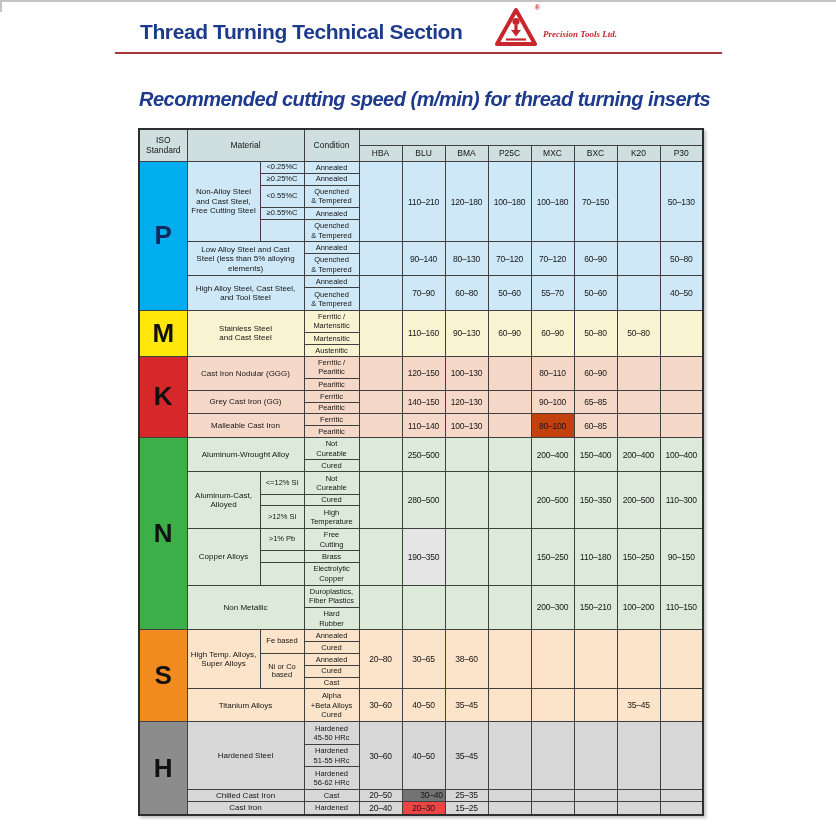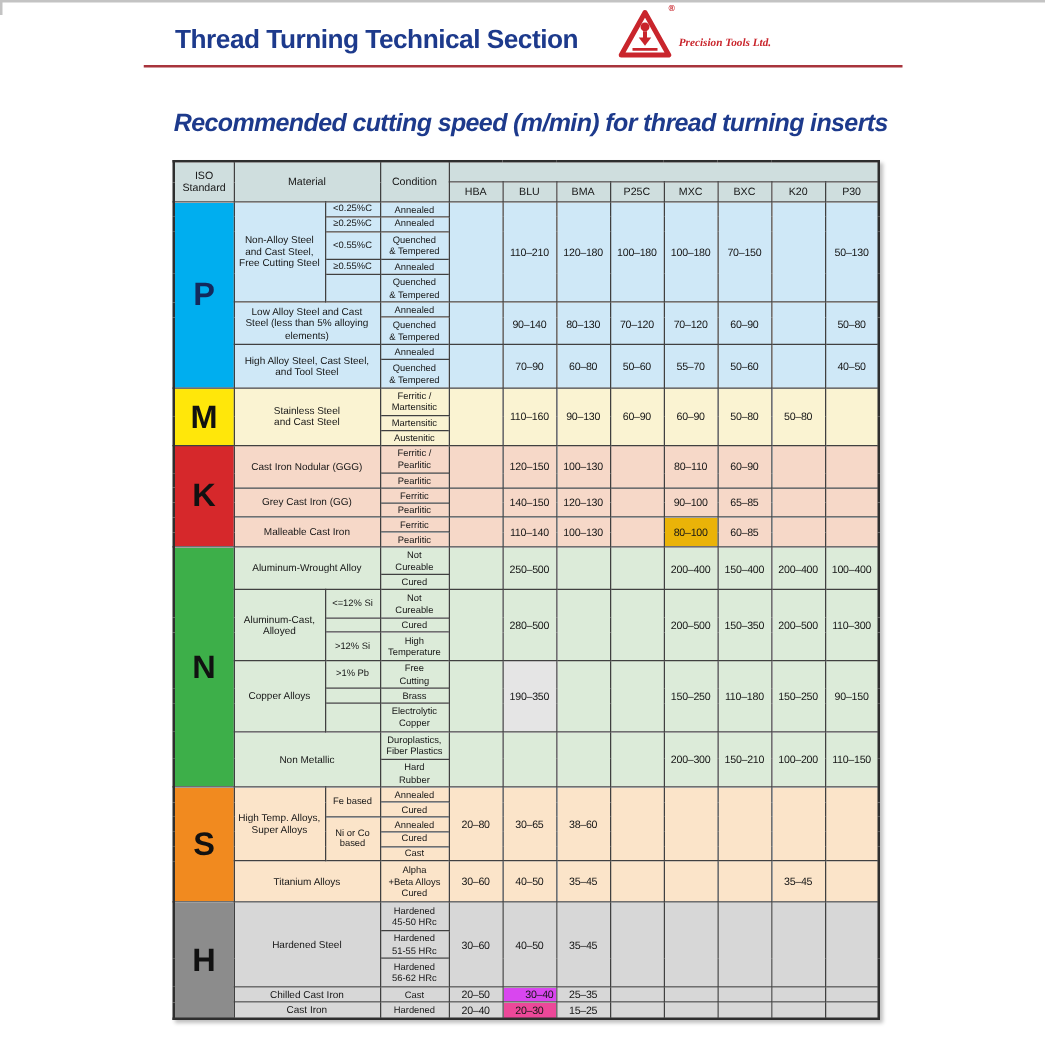--- a/index.html
+++ b/index.html
@@ -234,21 +234,21 @@
       <tr>
         <td class="cond" style="background: rgb(246, 216, 200);">Pearlitic</td>
       </tr>
       <tr>
         <td class="mat" rowspan="2" colspan="2" style="background: rgb(246, 216, 200);">Malleable Cast Iron</td>
         <td class="cond" style="background: rgb(246, 216, 200);">Ferritic</td>
         <td class="val" rowspan="2" style="background: rgb(246, 216, 200);"></td>
         <td class="val" rowspan="2" style="background: rgb(246, 216, 200);">110–140</td>
         <td class="val" rowspan="2" style="background: rgb(246, 216, 200);">100–130</td>
         <td class="val" rowspan="2" style="background: rgb(246, 216, 200);"></td>
-        <td class="val" rowspan="2" style="background: #eab308; text-align: center;">80–100</td>
+        <td class="val" rowspan="2" style="background: #c2410c; text-align: center;">80–100</td>
         <td class="val" rowspan="2" style="background: rgb(246, 216, 200);">60–85</td>
         <td class="val" rowspan="2" style="background: rgb(246, 216, 200);"></td>
         <td class="val" rowspan="2" style="background: rgb(246, 216, 200);"></td>
       </tr>
       <tr>
         <td class="cond" style="background: rgb(246, 216, 200);">Pearlitic</td>
       </tr>
       <tr>
         <td class="iso" rowspan="10" style="background: rgb(61, 175, 73); color: rgb(17, 17, 17);">N</td>
         <td class="mat" rowspan="2" colspan="2" style="background: rgb(220, 235, 217);">Aluminum-Wrought Alloy</td>
@@ -392,33 +392,33 @@
 51-55 HRc</td>
       </tr>
       <tr>
         <td class="cond" style="background: rgb(215, 215, 215);">Hardened
 56-62 HRc</td>
       </tr>
       <tr>
         <td class="mat" colspan="2" style="background: rgb(215, 215, 215);">Chilled Cast Iron</td>
         <td class="cond" style="background: rgb(215, 215, 215);">Cast</td>
         <td class="val" style="background: rgb(215, 215, 215);">20–50</td>
-        <td class="val" style="background: #d946ef; padding-left: 16px;">30–40</td>
+        <td class="val" style="background: #737373; padding-left: 16px;">30–40</td>
         <td class="val" style="background: rgb(215, 215, 215);">25–35</td>
         <td class="val" style="background: rgb(215, 215, 215);"></td>
         <td class="val" style="background: rgb(215, 215, 215);"></td>
         <td class="val" style="background: rgb(215, 215, 215);"></td>
         <td class="val" style="background: rgb(215, 215, 215);"></td>
         <td class="val" style="background: rgb(215, 215, 215);"></td>
       </tr>
       <tr>
         <td class="mat" colspan="2" style="background: rgb(215, 215, 215);">Cast Iron</td>
         <td class="cond" style="background: rgb(215, 215, 215);">Hardened</td>
         <td class="val" style="background: rgb(215, 215, 215);">20–40</td>
-        <td class="val" style="background: #ec4899;">20–30</td>
+        <td class="val" style="background: #ef4444;">20–30</td>
         <td class="val" style="background: rgb(215, 215, 215);">15–25</td>
         <td class="val" style="background: rgb(215, 215, 215);"></td>
         <td class="val" style="background: rgb(215, 215, 215);"></td>
         <td class="val" style="background: rgb(215, 215, 215);"></td>
         <td class="val" style="background: rgb(215, 215, 215);"></td>
         <td class="val" style="background: rgb(215, 215, 215);"></td>
       </tr>
     </tbody>
 </table>
 

